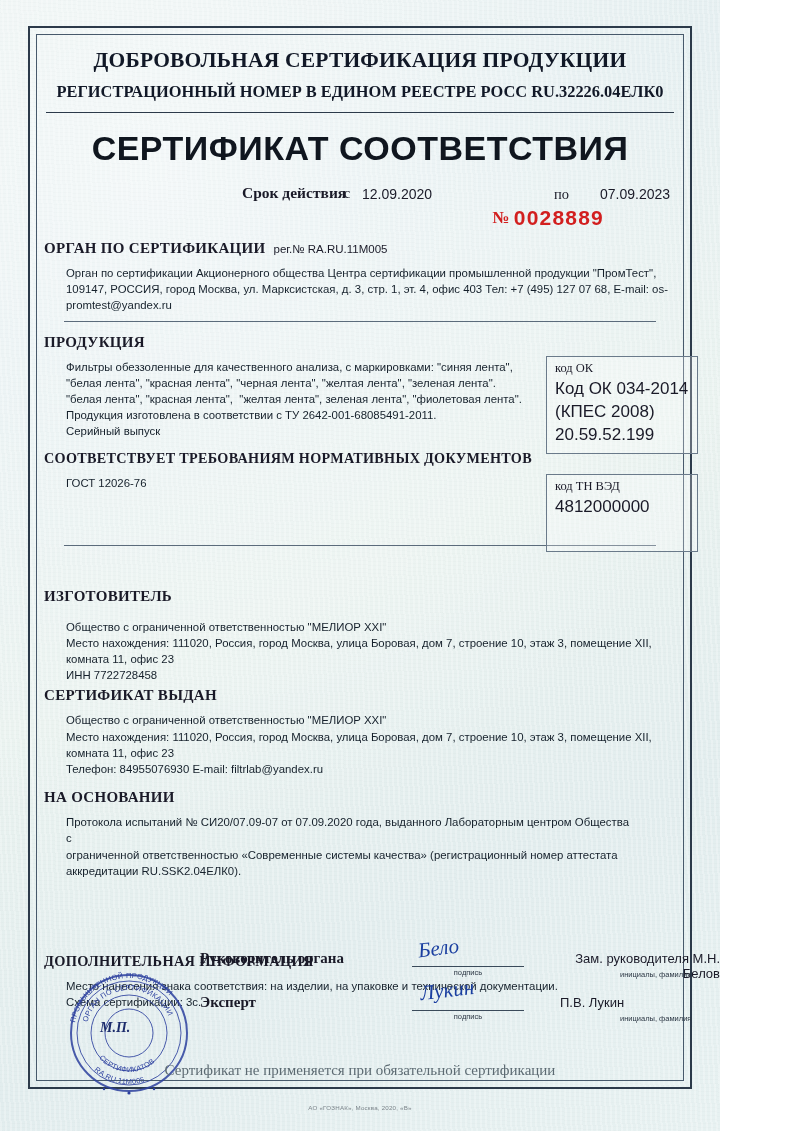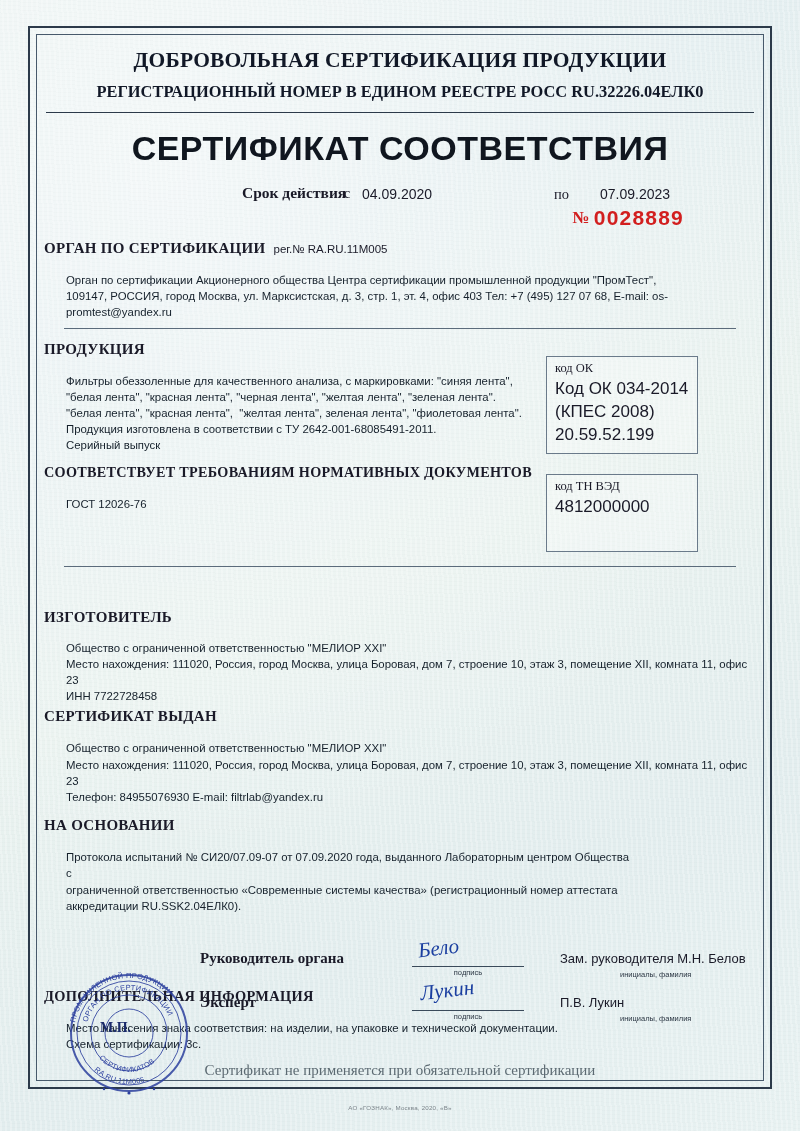--- a/index.html
+++ b/index.html
@@ -9,21 +9,21 @@
   }
   body {
     width: 800px; height: 1131px;
     font-family: "Liberation Sans", sans-serif;
     color: #1a1a28;
   }
 
   
   .page {
     position: relative;
-    width: 800px; height: 1131px;
+    width: 720px; height: 1131px;
     background:
       radial-gradient(circle at 20% 15%, rgba(255,255,255,.55), rgba(255,255,255,0) 60%),
       linear-gradient(155deg, #e8f1f0 0%, #e3eef0 25%, #e9f2ef 50%, #e2edee 75%, #e7f1f1 100%);
     overflow: hidden;
   }
   .grain {
     position: absolute; inset: 0;
     background-image:
       repeating-linear-gradient(87deg, rgba(255,255,255,.25) 0 2px, rgba(0,0,0,0) 2px 5px),
       repeating-linear-gradient(3deg, rgba(0,0,0,.012) 0 1px, rgba(0,0,0,0) 1px 4px);
@@ -151,21 +151,21 @@
     font-family: "Liberation Sans", sans-serif;
     font-weight: normal;
     font-size: 11.5px;
     letter-spacing: 0;
     margin-left: 8px;
   }
   .body-txt {
     font-size: 11.4px;
     line-height: 1.42;
     margin-left: 22px;
-    margin-top: 15px;
+    margin-top: 8px;
     color: #15202b;
   }
   .body-txt .ln { display: block; white-space: pre-wrap; }
 
   .thin-rule {
     border-bottom: 1px solid #5b6b7b;
     margin: 7px 20px 0 20px;
   }
 
   
@@ -251,20 +251,21 @@
     width: 142px; height: 142px;
   }
   .stamp svg { display: block; }
   .mp {
     position: absolute;
     left: 100px; top: 1020px;
     font-family: "Liberation Serif", serif;
     font-weight: bold;
     font-size: 14px;
     color: #1b2b6b;
+    font-style: italic;
   }
 </style>
 </head>
 <body>
 
 <div class="page">
   <div class="grain"></div>
   <div class="outer-border"></div>
   <div class="inner-border"></div>
 
@@ -275,21 +276,21 @@
       <span>РЕГИСТРАЦИОННЫЙ НОМЕР В ЕДИНОМ РЕЕСТРЕ РОСС </span><span class="mono-reg">RU.32226.04ЕЛК0</span>
     </div>
     <div class="rule"></div>
 
     <div class="title-big">СЕРТИФИКАТ СООТВЕТСТВИЯ</div>
 
 
     <div class="valid-row">
       <span class="v-label">Срок действия</span>
       <span class="v-from-l">с</span>
-      <span class="v-from">04.09.2020</span>
+      <span class="v-from">12.09.2020</span>
       <span class="v-to-l">по</span>
       <span class="v-to">07.09.2023</span>
     </div>
 
     <div class="blank-no">
       <span class="n">№</span>
       <span class="digits">0028889</span>
     </div>
 
     <div style="margin-top:10px">

